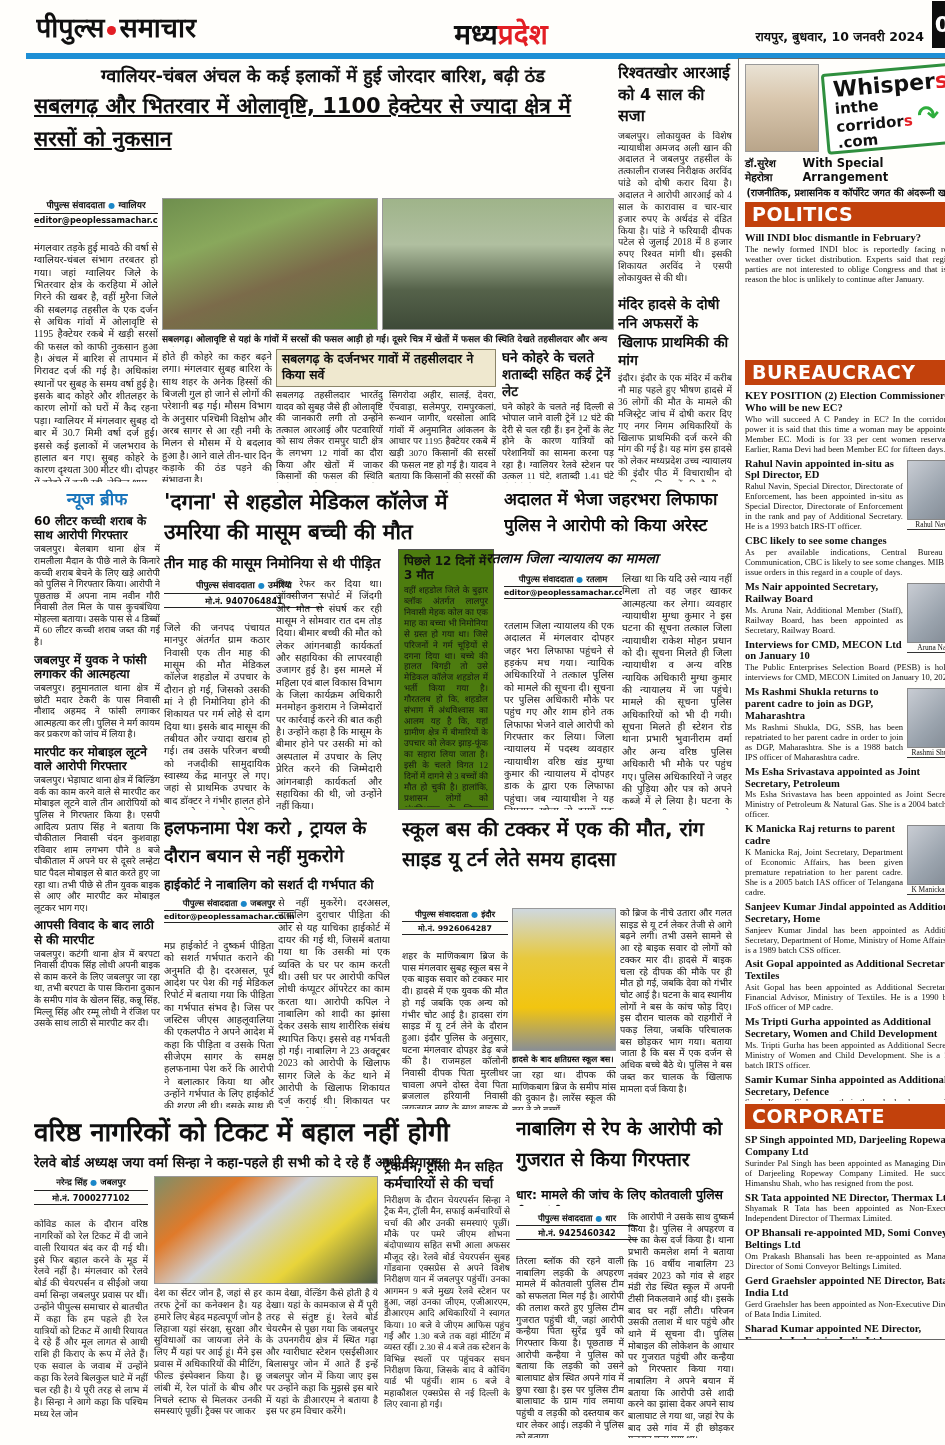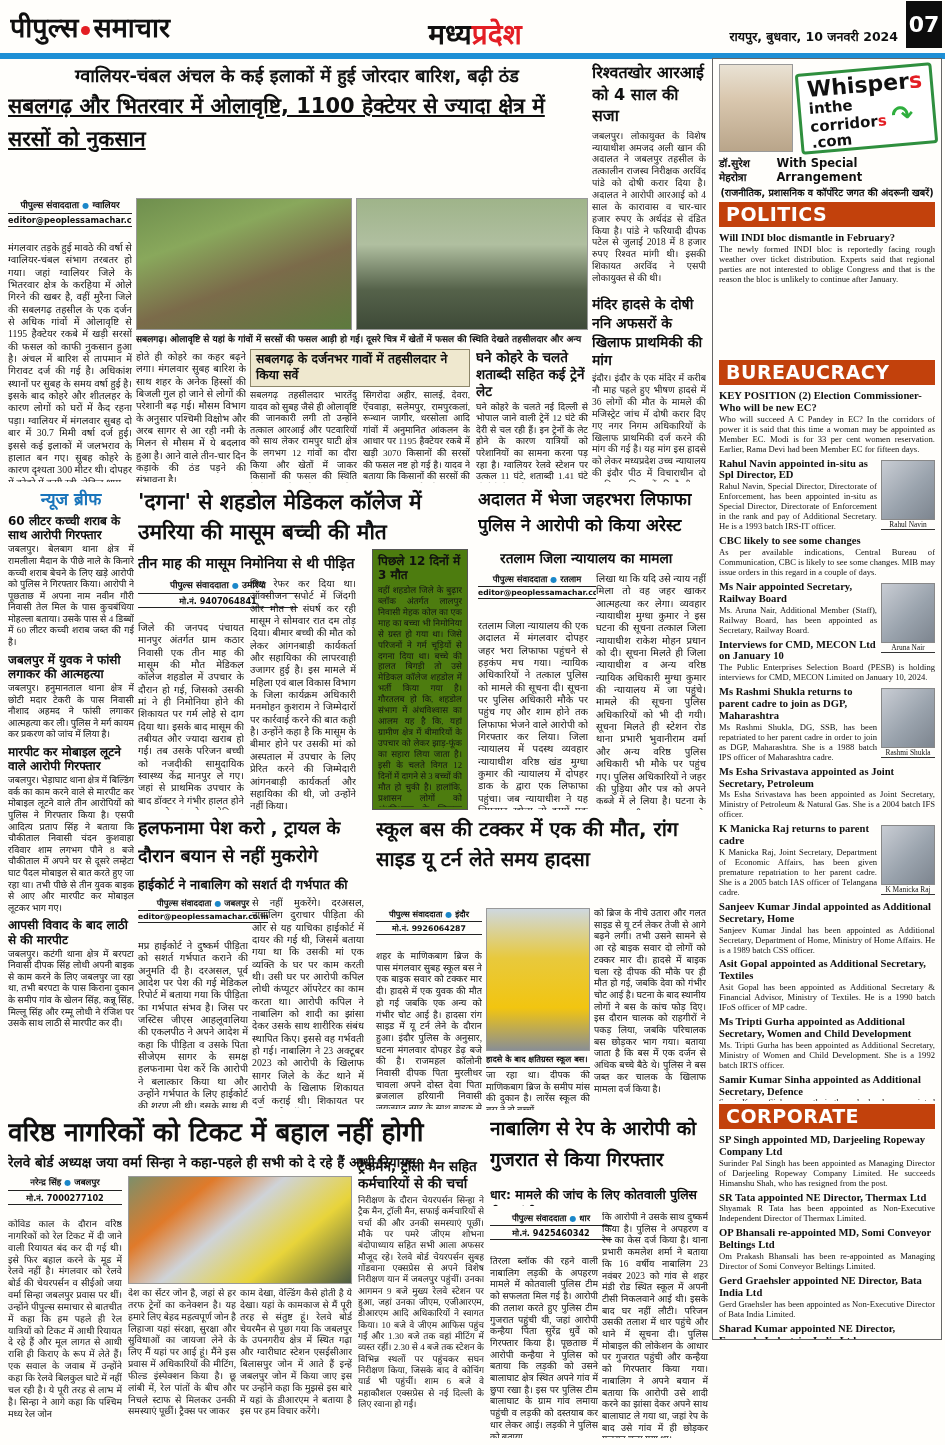--- a/index.html
+++ b/index.html
@@ -1,18 +1,18 @@
 <!DOCTYPE html>
 <html><head>
 <meta charset="utf-8">
 <style>
   html,body{margin:0;padding:0;background:#e8e8e8;}
   .page{position:relative;width:945px;height:1445px;background:#fffefb;margin:0 auto;overflow:hidden;
         font-family:"Liberation Serif","DejaVu Serif",serif;color:#111;}
-  .abs{position:absolute;overflow:hidden;}
+  .abs{position:absolute;overflow:hidden;margin-left:26px;}
   .hd{font-family:"DejaVu Sans","Liberation Sans",sans-serif;font-weight:bold;color:#101010;}
   .bd{font-size:9.8px;line-height:1.26;text-align:justify;color:#151515;}
   .byl{font-family:"DejaVu Sans",sans-serif;font-weight:bold;font-size:9px;text-align:center;white-space:nowrap;}
   .dot{color:#1b87c8;font-size:8px;}
   .ct{font-family:"DejaVu Sans",sans-serif;font-weight:bold;font-size:8.2px;text-align:center;
       border-top:1.3px solid #222;border-bottom:1.3px solid #222;padding:1px 0;margin-top:2px;}
   .ph{border:1px solid #999;box-sizing:border-box;}
   .cap{font-family:"DejaVu Sans",sans-serif;font-weight:bold;font-size:9px;}
   
   .logo{font-size:27px;letter-spacing:0;}
@@ -118,21 +118,21 @@
     <div class="ct">मो.नं. 9407064841</div>
   </div>
   <div class="abs bd" style="left:138px;top:622px;width:106px;height:188px;">जिले की जनपद पंचायत मानपुर अंतर्गत ग्राम कठार निवासी एक तीन माह की मासूम की मौत मेडिकल कॉलेज शहडोल में उपचार के दौरान हो गई, जिसको उसकी मां ने ही निमोनिया होने की शिकायत पर गर्म लोहे से दाग दिया था। इसके बाद मासूम की तबीयत और ज्यादा खराब हो गई। तब उसके परिजन बच्ची को नजदीकी सामुदायिक स्वास्थ्य केंद्र मानपुर ले गए। जहां से प्राथमिक उपचार के बाद डॉक्टर ने गंभीर हालत होने पर उसे शहडोल मेडिकल कॉलेज के</div>
   <div class="abs bd" style="left:250px;top:578px;width:106px;height:232px;">लिए रेफर कर दिया था। ऑक्सीजन सपोर्ट में जिंदगी और मौत से संघर्ष कर रही मासूम ने सोमवार रात दम तोड़ दिया। बीमार बच्ची की मौत को लेकर आंगनबाड़ी कार्यकर्ता और सहायिका की लापरवाही उजागर हुई है। इस मामले में महिला एवं बाल विकास विभाग के जिला कार्यक्रम अधिकारी मनमोहन कुशराम ने जिम्मेदारों पर कार्रवाई करने की बात कही है। उन्होंने कहा है कि मासूम के बीमार होने पर उसकी मां को अस्पताल में उपचार के लिए प्रेरित करने की जिम्मेदारी आंगनबाड़ी कार्यकर्ता और सहायिका की थी, जो उन्होंने नहीं किया।</div>
   <div class="abs boxed" style="left:372px;top:549px;width:96px;height:261px;">
     <div class="hd" style="font-size:12px;line-height:1.2;">पिछले 12 दिनों में 3 मौत</div>
     <div class="bd" style="font-size:8.7px;height:222px;overflow:hidden;margin-top:2px;">वहीं शहडोल जिले के बुढ़ार ब्लॉक अंतर्गत लालपुर निवासी मेहक कोल का एक माह का बच्चा भी निमोनिया से ग्रस्त हो गया था। जिसे परिजनों ने गर्म चूड़ियों से दगना दिया था। बच्चे की हालत बिगड़ी तो उसे मेडिकल कॉलेज शहडोल में भर्ती किया गया है। गौरतलब हो कि, शहडोल संभाग में अंधविश्वास का आलम यह है कि, यहां ग्रामीण क्षेत्र में बीमारियों के उपचार को लेकर झाड़-फूंक का सहारा लिया जाता है। इसी के चलते विगत 12 दिनों में दागने से 3 बच्चों की मौत हो चुकी है। हालांकि, प्रशासन लोगों को अंधविश्वास के खिलाफ लगातार जागरूक करने का प्रयास कर रहा है।</div>
   </div>
 
   <div class="abs hd" style="left:478px;top:487px;width:230px;height:58px;font-size:17px;line-height:1.5;">अदालत में भेजा जहरभरा लिफाफा पुलिस ने आरोपी को किया अरेस्ट</div>
-  <div class="abs hd" style="left:500px;top:548px;width:230px;height:20px;font-size:13.8px;">रतलाम जिला न्यायालय का मामला</div>
+  <div class="abs hd" style="left:460px;top:548px;width:230px;height:20px;font-size:13.8px;font-style:italic;">रतलाम जिला न्यायालय का मामला</div>
   <div class="abs" style="left:478px;top:573px;width:118px;height:42px;">
     <div class="byl" style="font-size:8.4px;"><span>पीपुल्स संवाददाता</span> <span class="dot">●</span> <span>रतलाम</span></div>
     <div class="ct" style="font-size:7.6px;">editor@peoplessamachar.co.in</div>
   </div>
   <div class="abs bd" style="left:478px;top:620px;width:110px;height:190px;">रतलाम जिला न्यायालय की एक अदालत में मंगलवार दोपहर जहर भरा लिफाफा पहुंचने से हड़कंप मच गया। न्यायिक अधिकारियों ने तत्काल पुलिस को मामले की सूचना दी। सूचना पर पुलिस अधिकारी मौके पर पहुंच गए और शाम होने तक लिफाफा भेजने वाले आरोपी को गिरफ्तार कर लिया। जिला न्यायालय में पदस्थ व्यवहार न्यायाधीश वरिष्ठ खंड मुग्धा कुमार की न्यायालय में दोपहर डाक के द्वारा एक लिफाफा पहुंचा। जब न्यायाधीश ने यह लिफाफा खोला तो इसमें एक पत्र के साथ जहर की पुड़िया थी। पत्र लिखने वाले ने न्यायाधीश को</div>
   <div class="abs bd" style="left:596px;top:573px;width:110px;height:237px;">लिखा था कि यदि उसे न्याय नहीं मिला तो वह जहर खाकर आत्महत्या कर लेगा। व्यवहार न्यायाधीश मुग्धा कुमार ने इस घटना की सूचना तत्काल जिला न्यायाधीश राकेश मोहन प्रधान को दी। सूचना मिलते ही जिला न्यायाधीश व अन्य वरिष्ठ न्यायिक अधिकारी मुग्धा कुमार की न्यायालय में जा पहुंचे। मामले की सूचना पुलिस अधिकारियों को भी दी गयी। सूचना मिलते ही स्टेशन रोड थाना प्रभारी भुवानीराम वर्मा और अन्य वरिष्ठ पुलिस अधिकारी भी मौके पर पहुंच गए। पुलिस अधिकारियों ने जहर की पुड़िया और पत्र को अपने कब्जे में ले लिया है। घटना के बाद न्यायाधीश मुग्धा कुमार के न्यायालय के सामने अभिभाषकों की भीड़ जमा हो गई।</div>
 
   <div class="abs hd" style="left:138px;top:814px;width:234px;height:59px;font-size:18px;line-height:1.55;">हलफनामा पेश करो , ट्रायल के दौरान बयान से नहीं मुकरोगे</div>
   <div class="abs hd" style="left:138px;top:875px;width:234px;height:19px;font-size:12.8px;">हाईकोर्ट ने नाबालिग को सशर्त दी गर्भपात की अनुमति</div>
   <div class="abs" style="left:138px;top:897px;width:130px;height:40px;">

